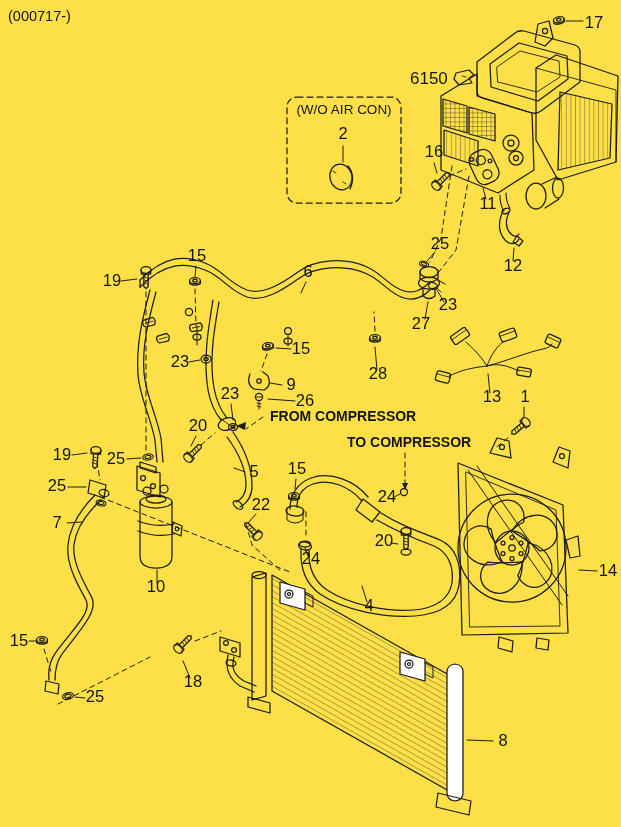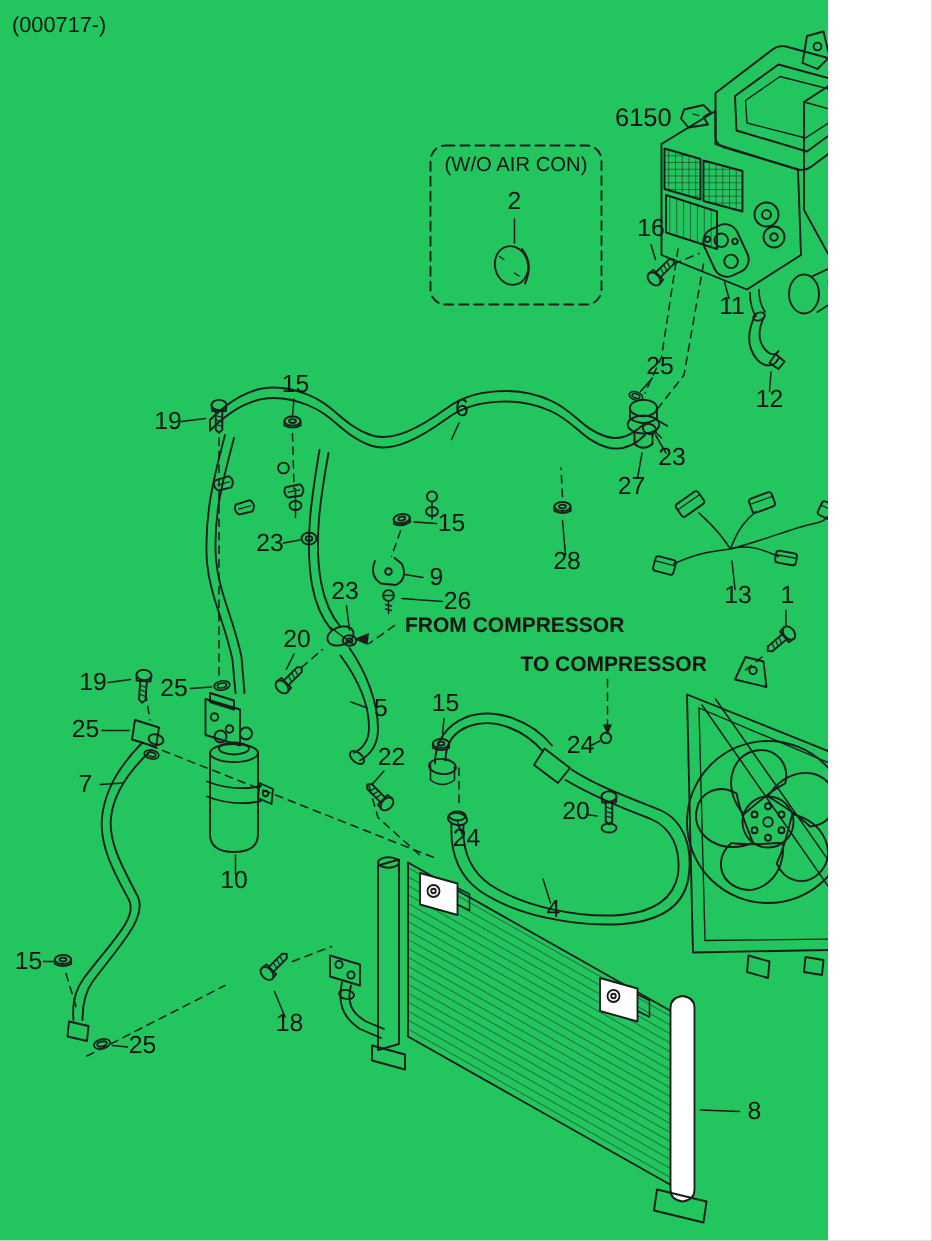--- a/index.html
+++ b/index.html
@@ -1,16 +1,16 @@
 <!DOCTYPE html>
 <html><head>
 <meta charset="utf-8">
 <style>
   html,body{margin:0;padding:0;background:#ffffff;}
-  .stage{position:relative;width:552px;height:827px;background:#22c55e;overflow:hidden;
+  .stage{position:relative;width:621px;height:827px;background:#fde047;overflow:hidden;
          font-family:"Liberation Sans",sans-serif;}
   svg{position:absolute;left:0;top:0;}
   .lbl{fill:#141414;stroke:none;font-family:"Liberation Sans",sans-serif;
        font-size:16.5px;text-anchor:middle;}
   .lbl-start{text-anchor:start;}
   .lbl-small{font-size:13.5px;}
   .lbl-note{font-size:14px;font-weight:bold;}
   .lbl-hdr{font-size:14.5px;}
   .lbl-ref{font-size:17px;}
 </style>

